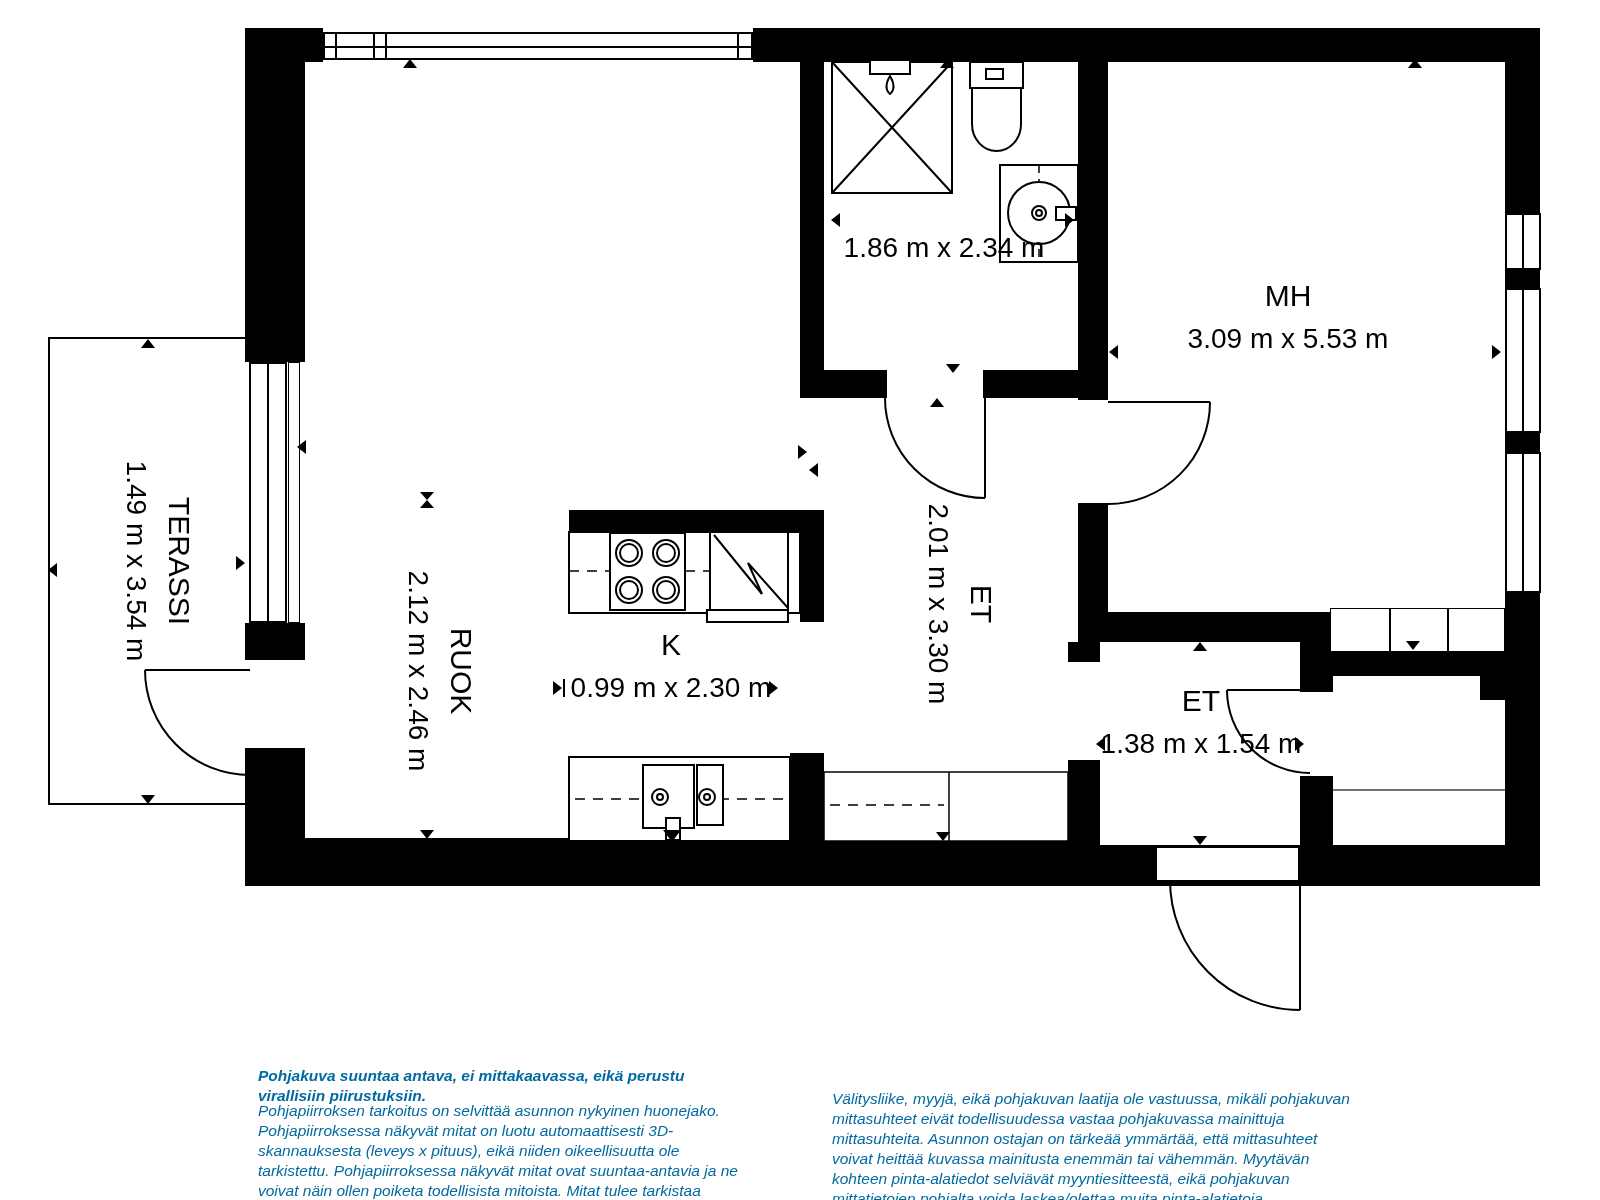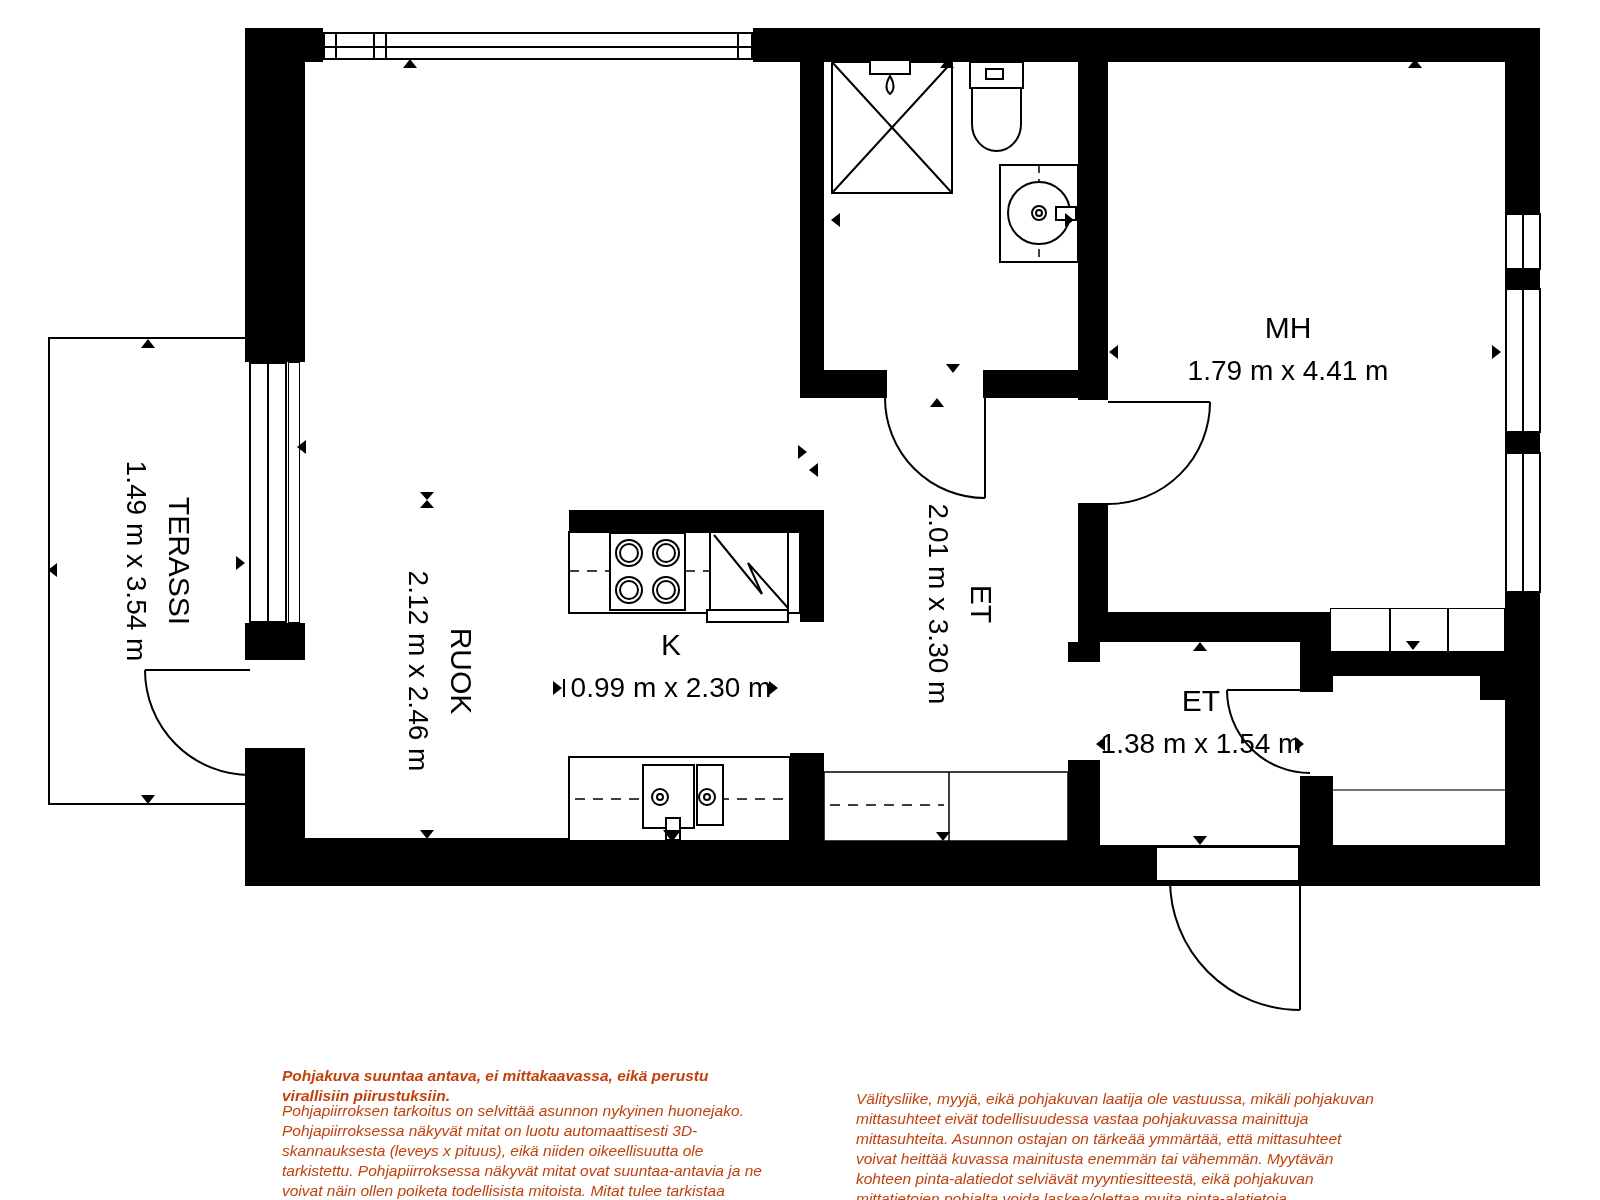--- a/index.html
+++ b/index.html
@@ -12,21 +12,21 @@
   .frame{position:absolute;background:#fff;border:2px solid #000;box-sizing:border-box;}
   .vline{position:absolute;background:#000;width:2px;top:0;bottom:0;}
   .hline{position:absolute;background:#000;height:2px;left:0;right:0;}
   .thinbox{position:absolute;background:#fff;border:1.5px solid #000;box-sizing:border-box;}
   .outline{position:absolute;background:#fff;border:2px solid #2a2a2a;box-sizing:border-box;}
   svg.overlay{position:absolute;left:0;top:0;pointer-events:none;}
   .room-label{position:absolute;transform:translate(-50%,-50%);text-align:center;color:#000;white-space:nowrap;}
   .room-name{font-size:30px;line-height:43px;display:block;}
   .room-dims{font-size:28px;line-height:43px;display:block;}
   .vlabel{position:absolute;transform:translate(-50%,-50%) rotate(90deg);text-align:center;color:#000;white-space:nowrap;}
-  .note{position:absolute;color:#c2410c;font-size:15.5px;line-height:20px;margin-left:24px;}
+  .note{position:absolute;color:#0369a1;font-size:15.5px;line-height:20px;}
   .note-title{font-weight:bold;font-style:italic;}
   .note-body{font-style:italic;}
 </style>
 </head>
 <body>
 
 <div id="canvas">
 
   <div class="wall" style="left:245px;top:28px;width:1295px;height:34px;"></div>
   <div class="wall" style="left:245px;top:28px;width:60px;height:810px;"></div>
@@ -212,24 +212,25 @@
       <rect x="563" y="679" width="2" height="18"></rect>
       <polygon points="769,681 769,695 778,688"></polygon>
       <polygon points="1105,737 1105,751 1096,744"></polygon>
       <polygon points="1295,737 1295,751 1304,744"></polygon>
     </g>
   </svg>
 
   <div class="room-label" style="left:557px;top:373px;">
   </div>
   <div class="room-label" style="left:944px;top:247px;">
-  </div>
-  <div class="room-label" style="left:1288px;top:349px;">
+    <span class="room-dims">1.86 m x 2.34 m</span>
+  </div>
+  <div class="room-label" style="left:1288px;top:317px;">
     <span class="room-name">MH</span>
-    <span class="room-dims">1.79 m x 4.41 m</span>
+    <span class="room-dims">3.09 m x 5.53 m</span>
   </div>
   <div class="room-label" style="left:671px;top:666px;">
     <span class="room-name">K</span>
     <span class="room-dims">0.99 m x 2.30 m</span>
   </div>
   <div class="room-label" style="left:1201px;top:722px;">
     <span class="room-name">ET</span>
     <span class="room-dims">1.38 m x 1.54 m</span>
   </div>
   <div class="vlabel" style="left:158px;top:561px;">

